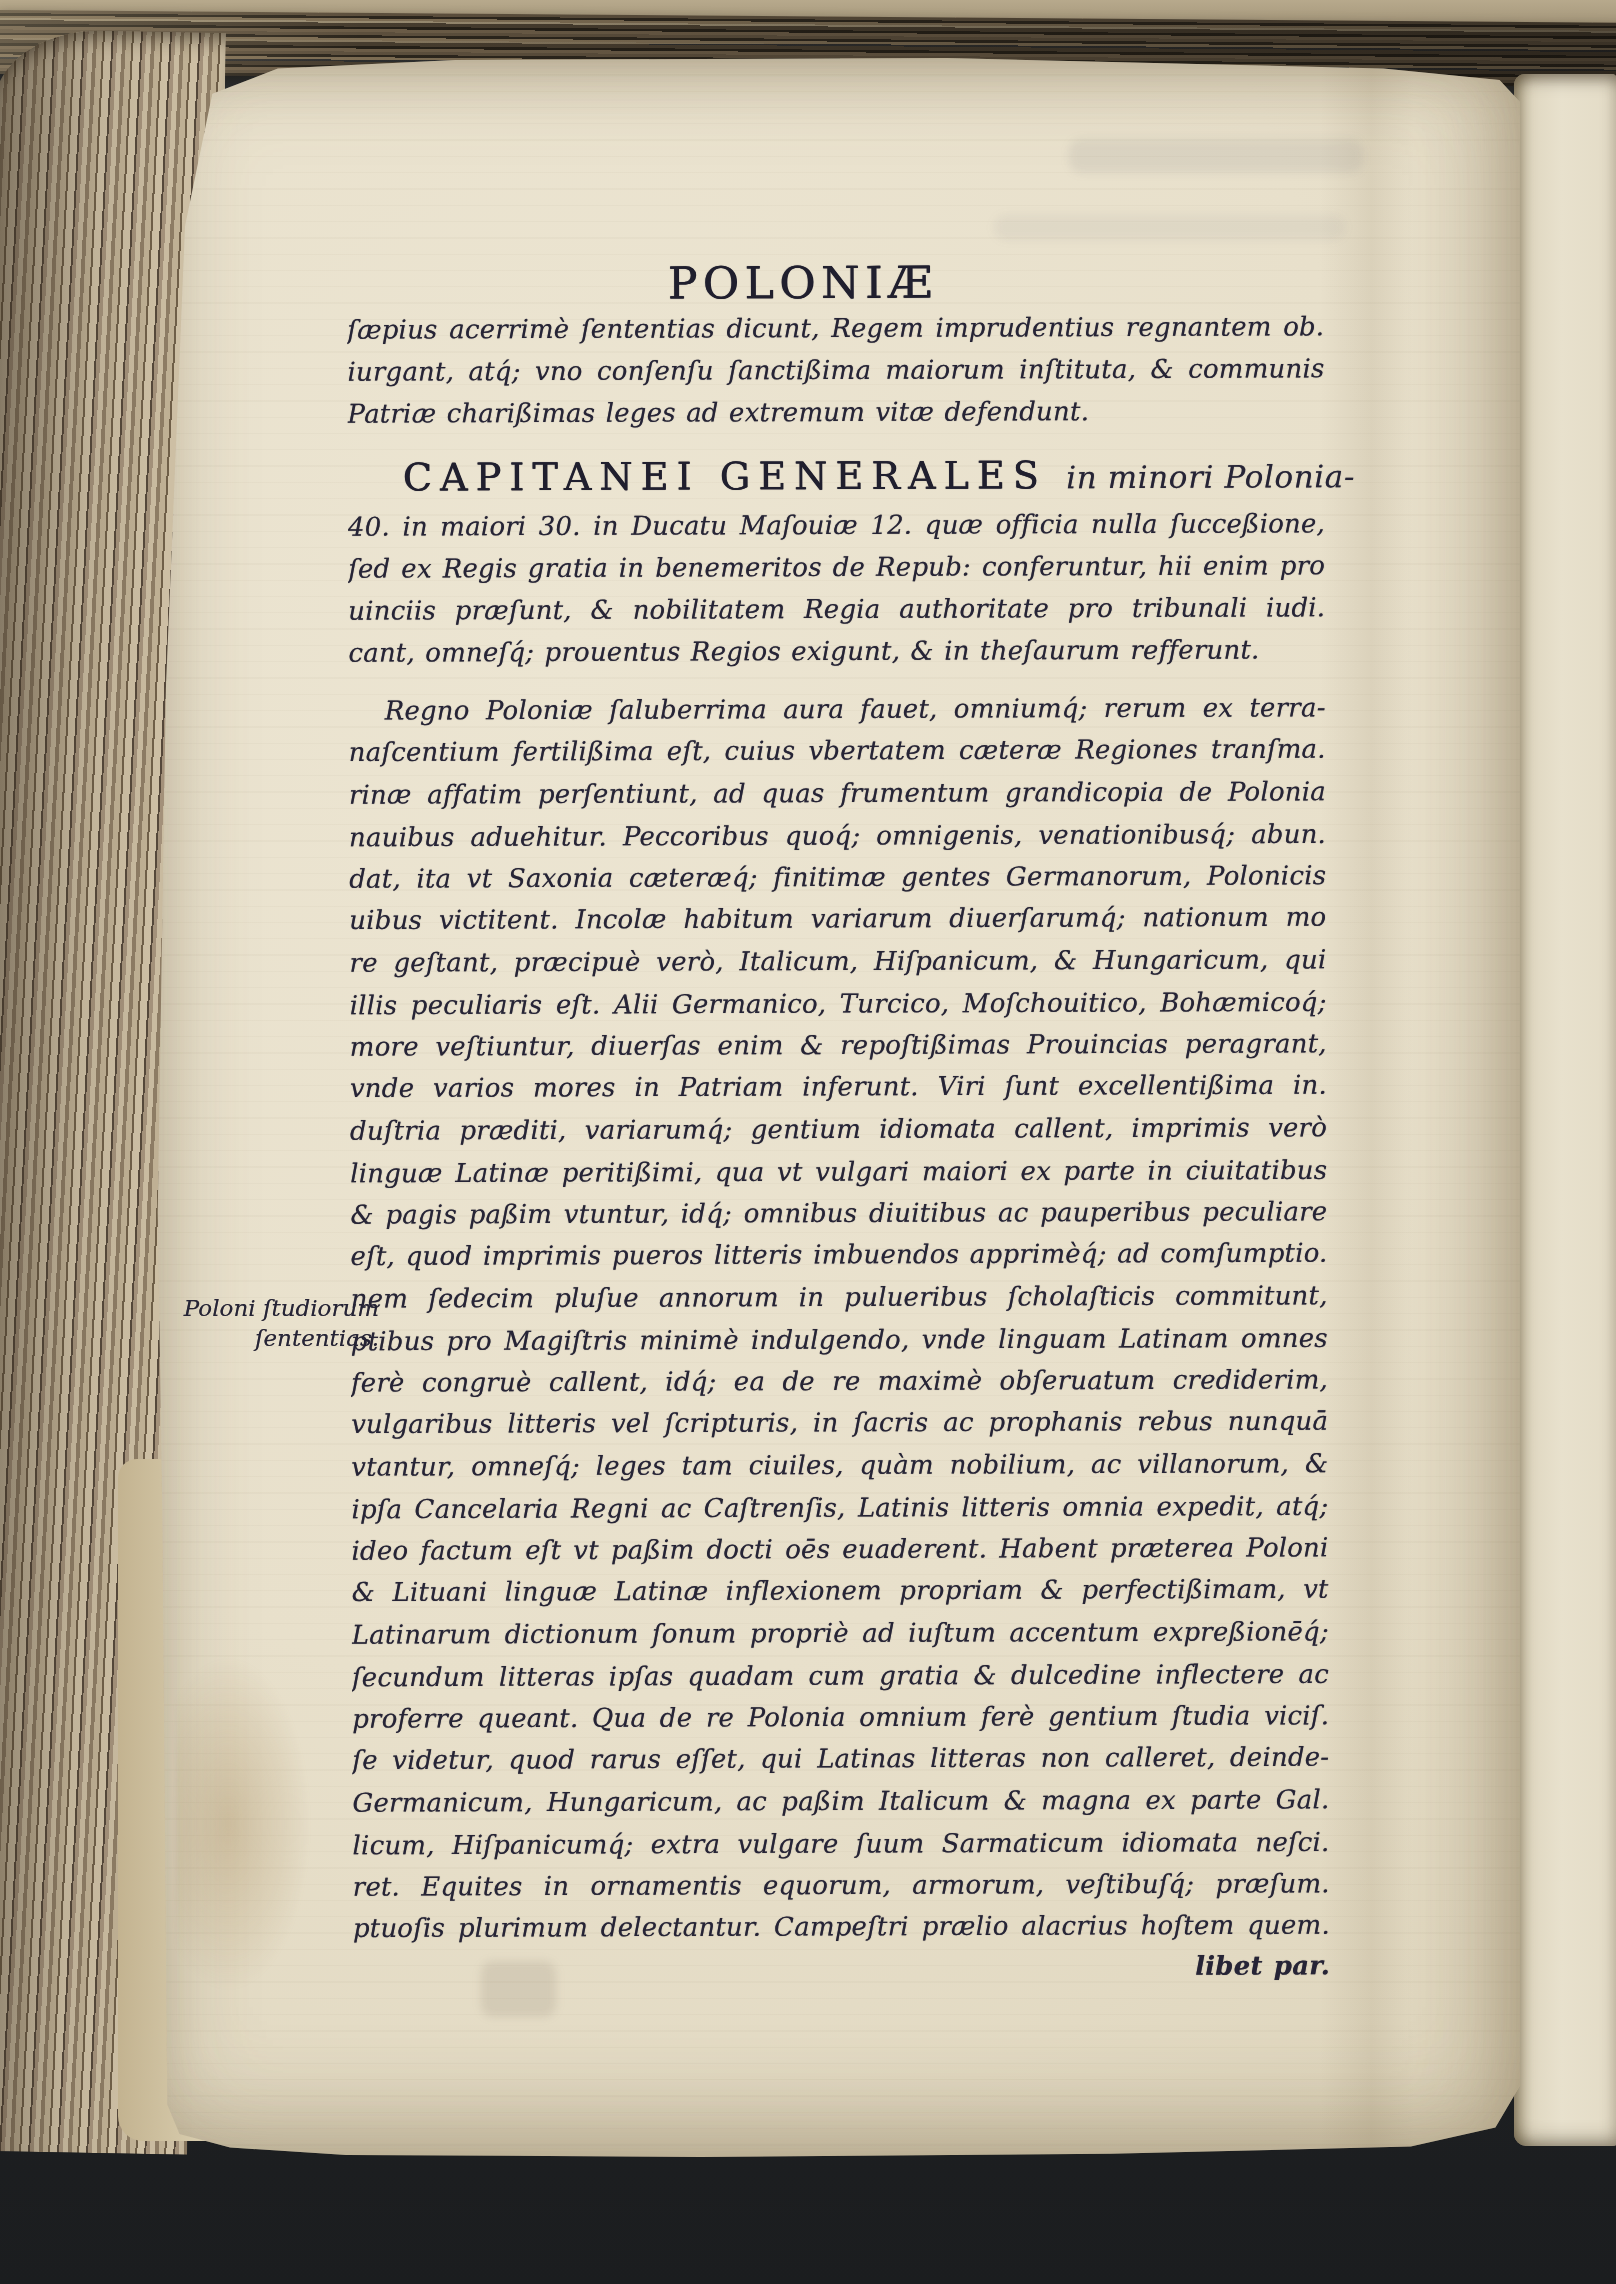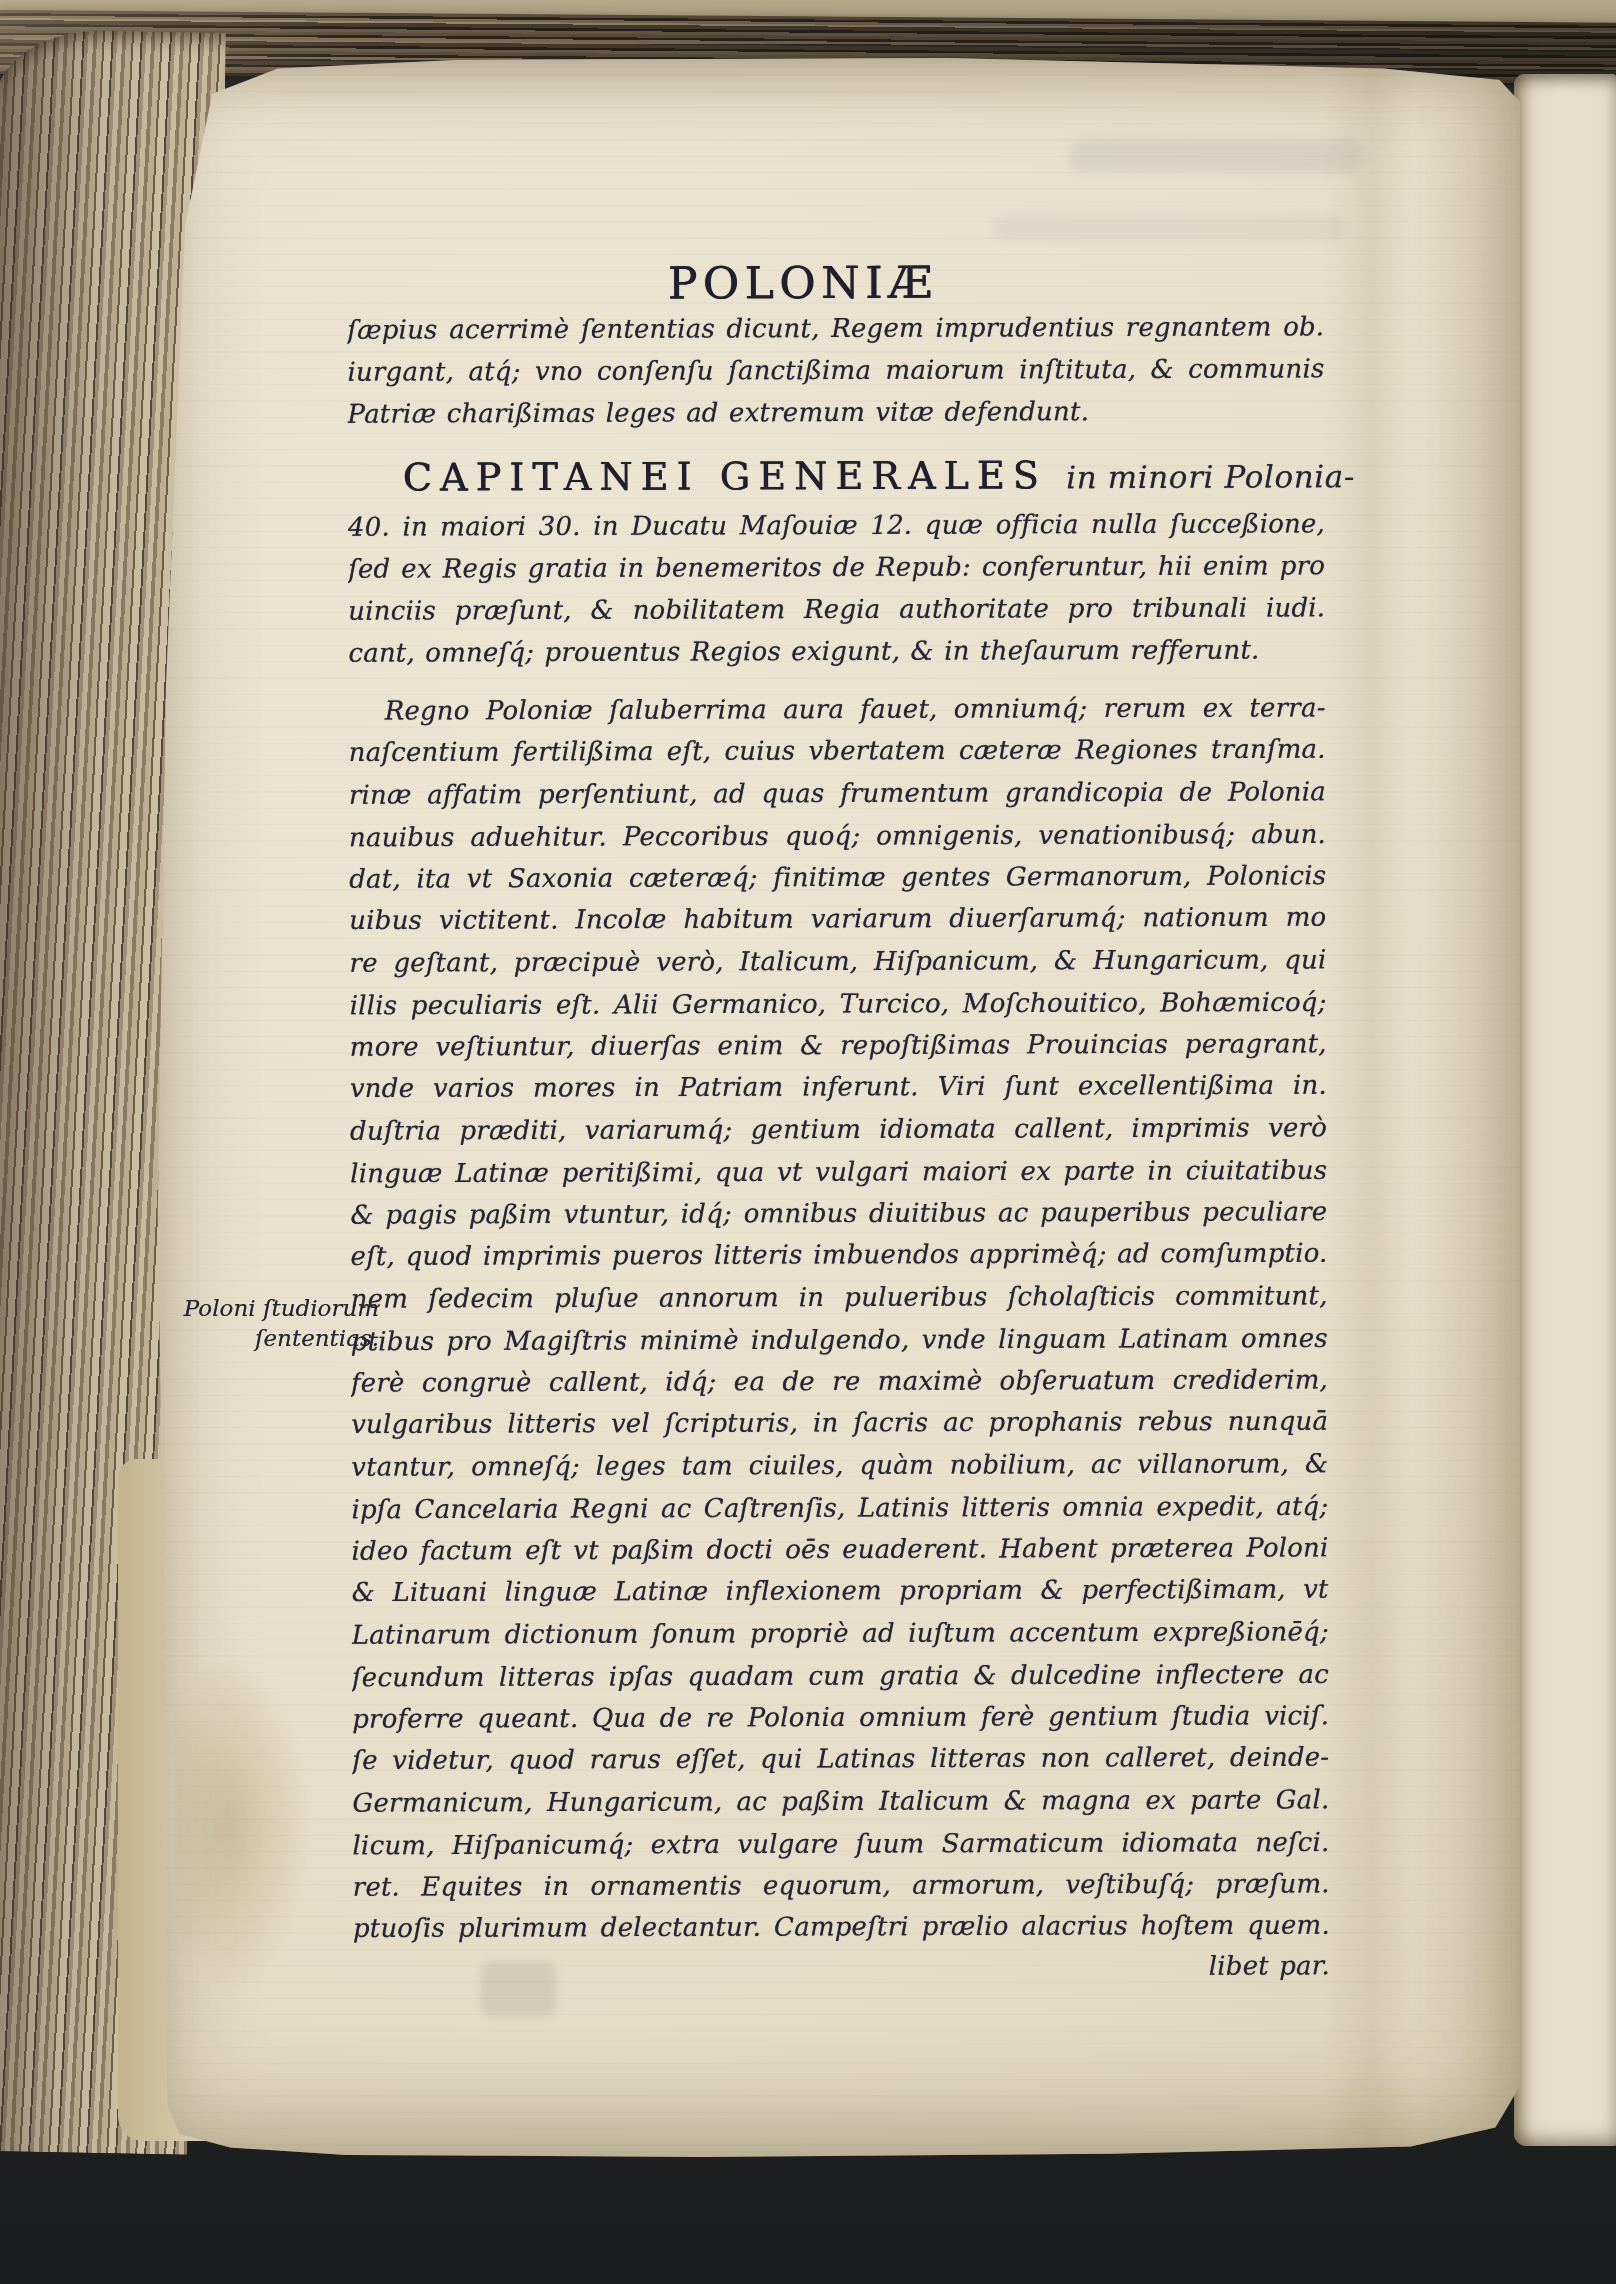--- a/index.html
+++ b/index.html
@@ -207,18 +207,18 @@
       <div class="ln j">ſecundum litteras ipſas quadam cum gratia &amp; dulcedine inflectere ac</div>
       <div class="ln j">proferre queant. Qua de re Polonia omnium ferè gentium ſtudia viciſ.</div>
       <div class="ln j">ſe videtur, quod rarus eſſet, qui Latinas litteras non calleret, deinde-</div>
       <div class="ln j">Germanicum, Hungaricum, ac paßim Italicum &amp; magna ex parte Gal.</div>
       <div class="ln j">licum, Hiſpanicumq́; extra vulgare ſuum Sarmaticum idiomata neſci.</div>
       <div class="ln j">ret.  Equites in ornamentis equorum, armorum, veſtibuſq́; præſum.</div>
       <div class="ln j">ptuoſis plurimum delectantur.  Campeſtri prælio alacrius hoſtem quem.</div>
     </div>
 
     <div class="catchword-line">
-      <span class="ln nj" style="display:inline;">libet par.</span>
+      <span class="ln nj" style="display:inline;font-weight:bold;">libet par.</span>
     </div>
 
   </div>
 </div>
 
 
 </body></html>

